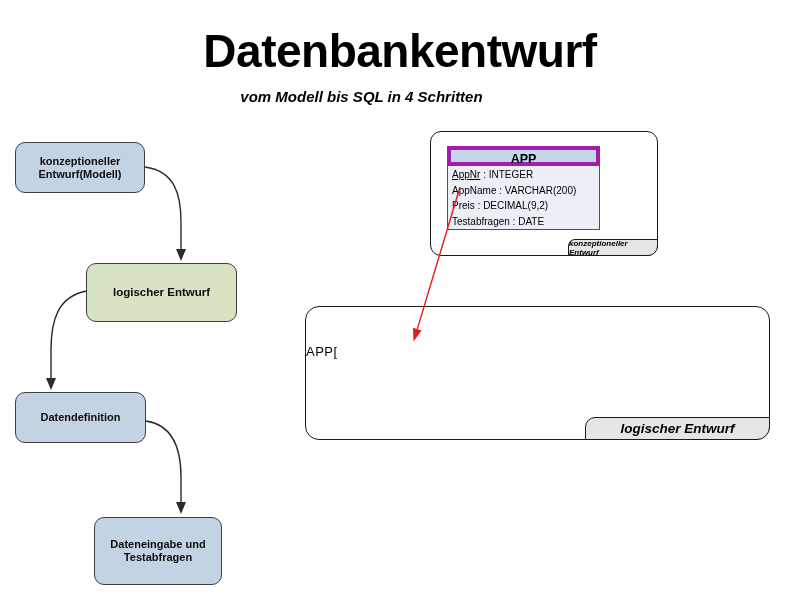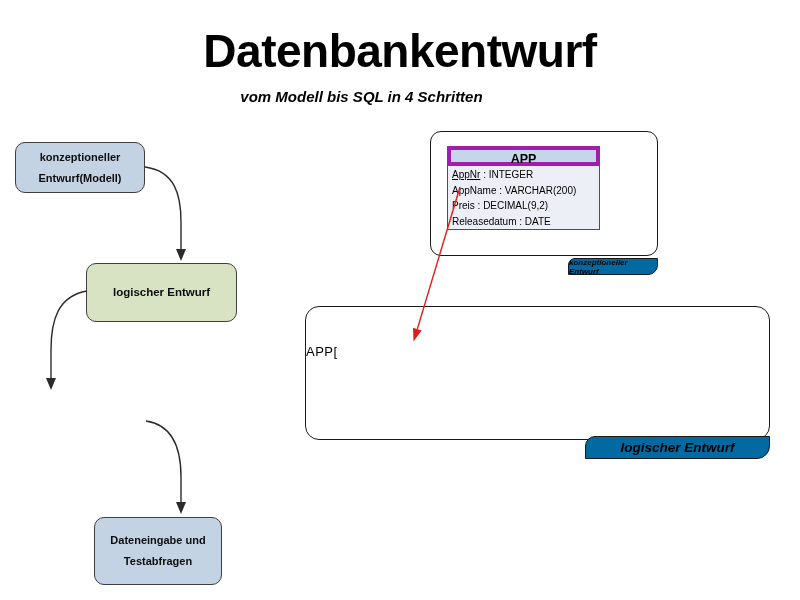--- a/index.html
+++ b/index.html
@@ -6,34 +6,34 @@
   .canvas{position:relative;width:800px;height:600px;background:#ffffff;
           font-family:"Liberation Sans",sans-serif;overflow:hidden;color:#000;}
 
   .title{position:absolute;top:24px;left:0;width:800px;text-align:center;
          font-size:46px;font-weight:600;letter-spacing:-0.5px;}
   .subtitle{position:absolute;top:88px;left:0;width:723px;text-align:center;
             font-size:15px;font-style:italic;font-weight:600;}
 
   .flow-box{position:absolute;border:1.6px solid #3f3f3f;border-radius:10px;
             display:flex;align-items:center;justify-content:center;text-align:center;
-            font-weight:bold;font-size:11px;line-height:21px;padding:0 6px;
+            font-weight:bold;font-size:11px;line-height:13px;padding:0 6px;
             box-sizing:border-box;color:#0d0d0d;}
   #step1{left:15px;top:142px;width:130px;height:51px;background:var(--box-blue,#c4d3e4);}
   #step2{left:86px;top:263px;width:151px;height:59px;background:var(--box-green,#d8e3c4);font-size:11.5px;}
   #step3{left:15px;top:392px;width:131px;height:51px;background:var(--box-blue,#c4d3e4);}
   #step4{left:94px;top:517px;width:128px;height:68px;background:var(--box-blue,#c4d3e4);}
 
   .panel{position:absolute;border:1.4px solid #1a1a1a;background:#fff;box-sizing:border-box;}
   #concept-panel{left:430px;top:131px;width:228px;height:125px;border-radius:11px;}
   #logical-panel{left:305px;top:306px;width:465px;height:134px;border-radius:14px;border-width:1.6px;}
 
-  .panel-tab{position:absolute;background:#0369a1;border:1.2px solid #1a1a1a;
+  .panel-tab{position:absolute;background:#e5e5e5;border:1.2px solid #1a1a1a;
              display:flex;align-items:center;justify-content:center;
-             font-weight:bold;font-style:italic;box-sizing:border-box;margin-top:19px;}
+             font-weight:bold;font-style:italic;box-sizing:border-box;}
   #concept-tab{left:568px;top:239px;width:90px;height:17px;border-radius:7px 0 10px 0;font-size:8px;}
   #logical-tab{left:585px;top:417px;width:185px;height:23px;border-radius:10px 0 13px 0;font-size:13.5px;}
 
   .entity-header{position:absolute;left:447px;top:146px;width:153px;height:20px;
                  background:var(--table-header,#c6d6ea);border:4px solid #a21caf;
                  box-sizing:border-box;text-align:center;font-weight:bold;
                  font-size:12.5px;line-height:18px;}
   .entity-body{position:absolute;left:447px;top:166px;width:153px;height:64px;
                background:var(--table-body,#eceff6);border:1px solid #44506b;border-top:none;
                box-sizing:border-box;padding:1px 0 0 4px;font-size:10px;line-height:15.5px;}
@@ -51,29 +51,30 @@
 </head>
 <body>
 
 <div class="canvas">
 
   <div class="title">Datenbankentwurf</div>
   <div class="subtitle">vom Modell bis SQL in 4 Schritten</div>
 
   <div class="flow-box" id="step1">konzeptioneller Entwurf(Modell)</div>
   <div class="flow-box" id="step2">logischer Entwurf</div>
+  <div class="flow-box" id="step3">Datendefinition</div>
   <div class="flow-box" id="step4">Dateneingabe und Testabfragen</div>
 
   <div class="panel" id="concept-panel"></div>
   <div class="entity-header">APP</div>
   <div class="entity-body">
       <div class="attr-row"><span class="attr-name pk">AppNr</span> : INTEGER</div>
       <div class="attr-row"><span class="attr-name">AppName</span> : VARCHAR(200)</div>
       <div class="attr-row"><span class="attr-name">Preis</span> : DECIMAL(9,2)</div>
-      <div class="attr-row"><span class="attr-name">Releasedatum</span> : DATE</div>
+      <div class="attr-row"><span class="attr-name">Testabfragen</span> : DATE</div>
     </div>
   <div class="panel-tab" id="concept-tab">konzeptioneller Entwurf</div>
 
   <div class="panel" id="logical-panel"></div>
   <div id="app-text">APP[</div>
   <div class="panel-tab" id="logical-tab">logischer Entwurf</div>
 
   <svg class="overlay" viewBox="0 0 800 600" xmlns="http://www.w3.org/2000/svg">
     <path class="conn" d="M 145 167 C 175 171 181 195 181 222 L 181 250"></path>
     <polygon class="conn-head" points="181,261 176,249 186,249"></polygon>

